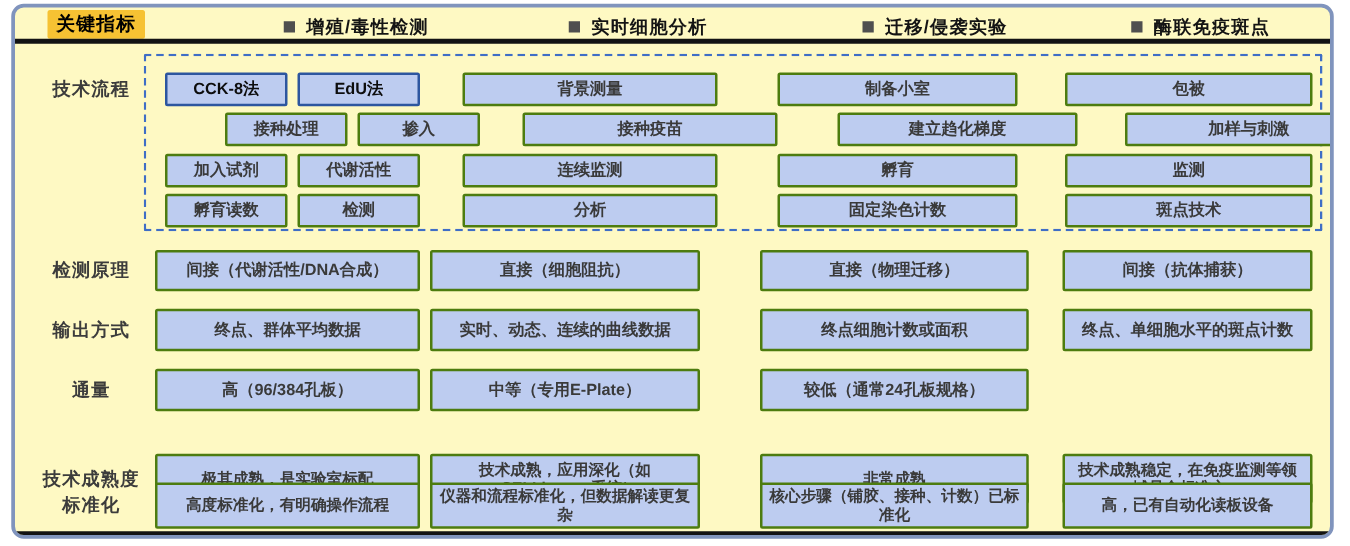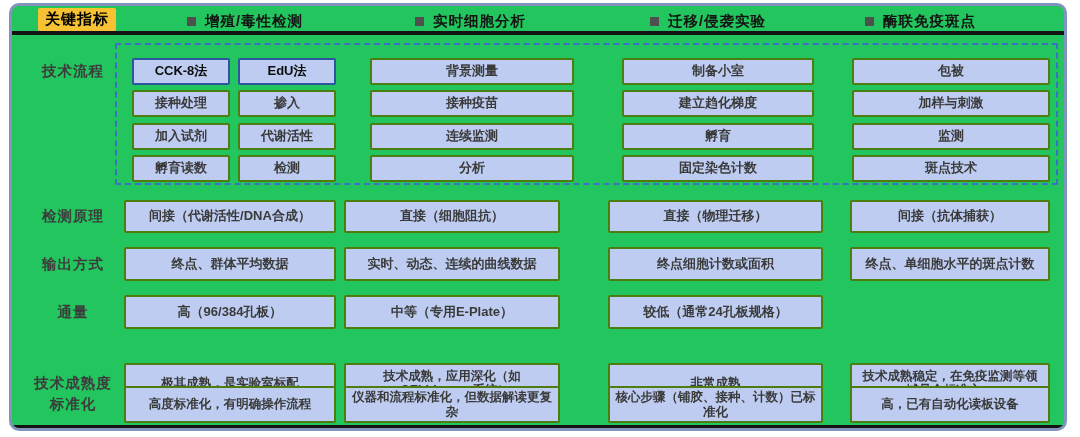--- a/index.html
+++ b/index.html
@@ -4,31 +4,31 @@
 <style>
   html,body{margin:0;padding:0;}
   body{
     width:1080px;height:437px;background:#ffffff;position:relative;
     font-family:"Liberation Sans","DejaVu Sans",sans-serif;
     -webkit-font-smoothing:antialiased;
   }
   .panel{
     position:absolute;left:9px;top:3px;width:1058px;height:428px;
     box-sizing:border-box;border:3px solid #8094bd;border-radius:10px;
-    background:#22c55e;overflow:hidden;
+    background:#fef9c3;overflow:hidden;
   }
   
   .key-label{
     position:absolute;left:26px;top:2px;padding:2px 7px;
     background:#f6c233;color:#000;font-weight:800;font-size:15px;
     letter-spacing:1px;border-radius:2px;
   }
   .col-head{
     position:absolute;top:6px;display:flex;align-items:center;gap:9px;
-    font-weight:800;font-size:14.5px;color:#141414;letter-spacing:1px;
+    font-weight:800;font-size:14.5px;color:#141414;letter-spacing:1px;margin-left:40px;
   }
   .bullet{width:9px;height:9px;background:#4f4f4f;display:inline-block;flex:0 0 9px;}
   .divider{position:absolute;left:0;width:100%;height:4px;background:#131313;}
   .divider.top{top:25px;}
   .divider.bottom{top:419px;}
   
   .row-label{
     position:absolute;left:15px;width:92px;display:flex;align-items:center;
     justify-content:center;font-weight:800;font-size:14.5px;color:#3c3c3c;
     letter-spacing:1px;text-align:center;
@@ -41,21 +41,21 @@
   
   .box{
     position:absolute;box-sizing:border-box;border:2px solid #4d7c0f;
     background:#bdccf0;color:#3a3a3a;font-weight:700;font-size:13px;
     display:flex;align-items:center;justify-content:center;text-align:center;
     line-height:1.15;border-radius:2px;padding:0 5px;
   }
   .box.method{border-color:#2d569f;color:#0d0d0d;font-weight:800;}
   .box.wide{font-size:12.5px;}
   
-  .fr0{top:52px;height:27px;} .fr1{top:84px;height:27px;}
+  .fr0{top:52px;height:27px;} .fr1{top:84px;height:27px;margin-left:48px;}
   .fr2{top:117px;height:27px;} .fr3{top:149px;height:27px;}
   .fc1a{left:120px;width:98px;} .fc1b{left:226px;width:98px;}
   .fc2{left:358px;width:204px;} .fc3{left:610px;width:192px;}
   .fc4{left:840px;width:198px;}
   
   .mr0{top:194px;height:33px;} .mr1{top:241px;height:34px;}
   .mr2{top:289px;height:34px;} .mr3{top:333px;height:40px;margin-top:24px;}
   .mr4{top:380px;height:37px;}
   .mc1{left:112px;width:212px;} .mc2{left:332px;width:216px;}
   .mc3{left:596px;width:215px;} .mc4{left:838px;width:200px;}

